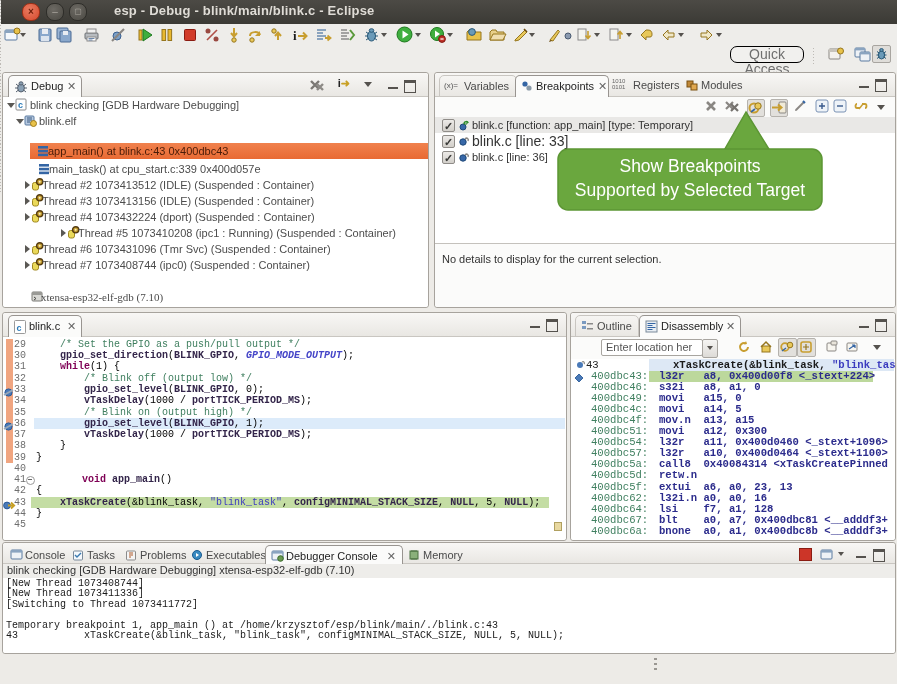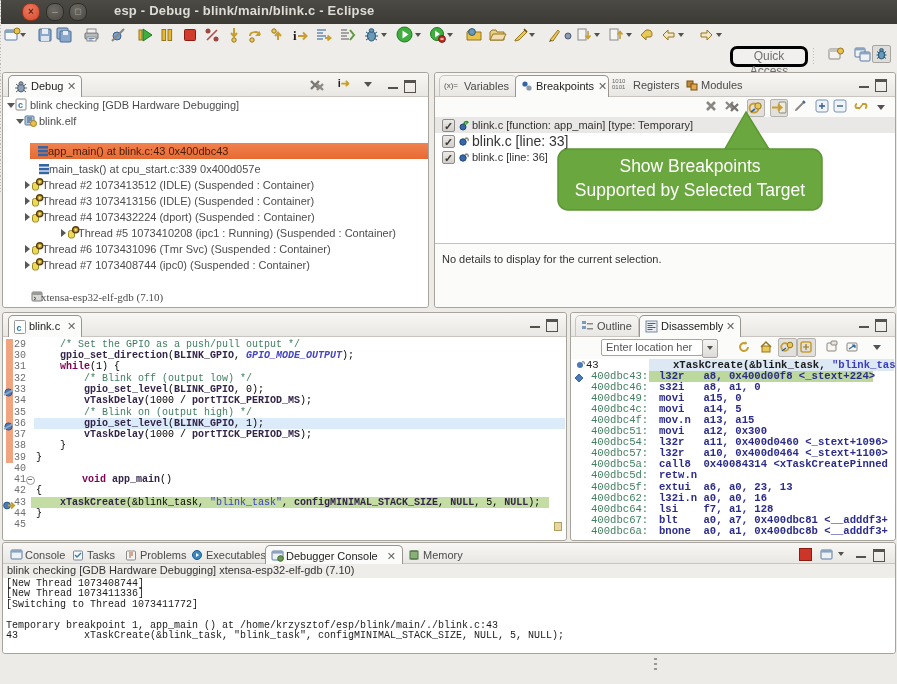--- a/index.html
+++ b/index.html
@@ -200,21 +200,21 @@
         <rect x="6" y="5" width="10" height="2.4" fill="#8aa4c0"></rect>
       </svg></div>
     <div style="position:absolute;left:872px;top:45px;width:17px;height:16px;background:#dfddd9;border:1px solid #a8a5a0;border-radius:2px;">
       <div style="margin:1px 0 0 1px;"><svg width="15" height="14" viewBox="0 0 15 14">
           <ellipse cx="7.5" cy="8" rx="3.2" ry="4" fill="#6a9ab8" stroke="#2a5a78"></ellipse>
           <ellipse cx="7.5" cy="3" rx="1.8" ry="1.4" fill="#6a9ab8" stroke="#2a5a78"></ellipse>
           <path d="M3 4.5l2.5 1.7M12 4.5L9.5 6.2M2.5 8h2.7M12.5 8H9.8M3 11.5L5.5 9.8M12 11.5L9.5 9.8" stroke="#2a5a78"></path>
         </svg></div>
     </div>
   </div>
-<div class="abs" style="left:730px;top:46px;width:72px;height:15px;border:3px solid #000000;border-radius:7px;background:#f1f0ee;font-size:12px;color:#6f6f6f;text-align:center;line-height:15px;">Quick Access</div>
+<div class="abs" style="left:730px;top:46px;width:72px;height:15px;border:1px solid #000000;border-radius:7px;background:#f1f0ee;font-size:14px;color:#6f6f6f;text-align:center;line-height:15px;">Quick Access</div>
 <div class="abs tsep" style="left:813px;top:48px;"></div>
 
 <div class="abs panel" id="debugPanel" style="left:2px;top:72px;width:425px;height:234px;">
   <div class="tabstrip"></div>
   <div class="tab active" style="left:5px;width:72px;">
     <svg class="ico" width="14" height="14" viewBox="0 0 14 14">
         <ellipse cx="7" cy="8" rx="3.4" ry="4" fill="#8aa0b4" stroke="#55606e"></ellipse>
         <ellipse cx="7" cy="3.4" rx="2" ry="1.6" fill="#8aa0b4" stroke="#55606e"></ellipse>
         <path d="M2 4l2.5 2M12 4l-2.5 2M1 8h2.6M13 8h-2.6M2 12l2.5-2M12 12l-2.5-2" stroke="#556	06e" stroke-width="1"></path>
         <path d="M2 4l2.5 2M12 4l-2.5 2M1 8h2.6M13 8h-2.6M2 12l2.5-2M12 12l-2.5-2" stroke="#55606e" stroke-width="1"></path>

